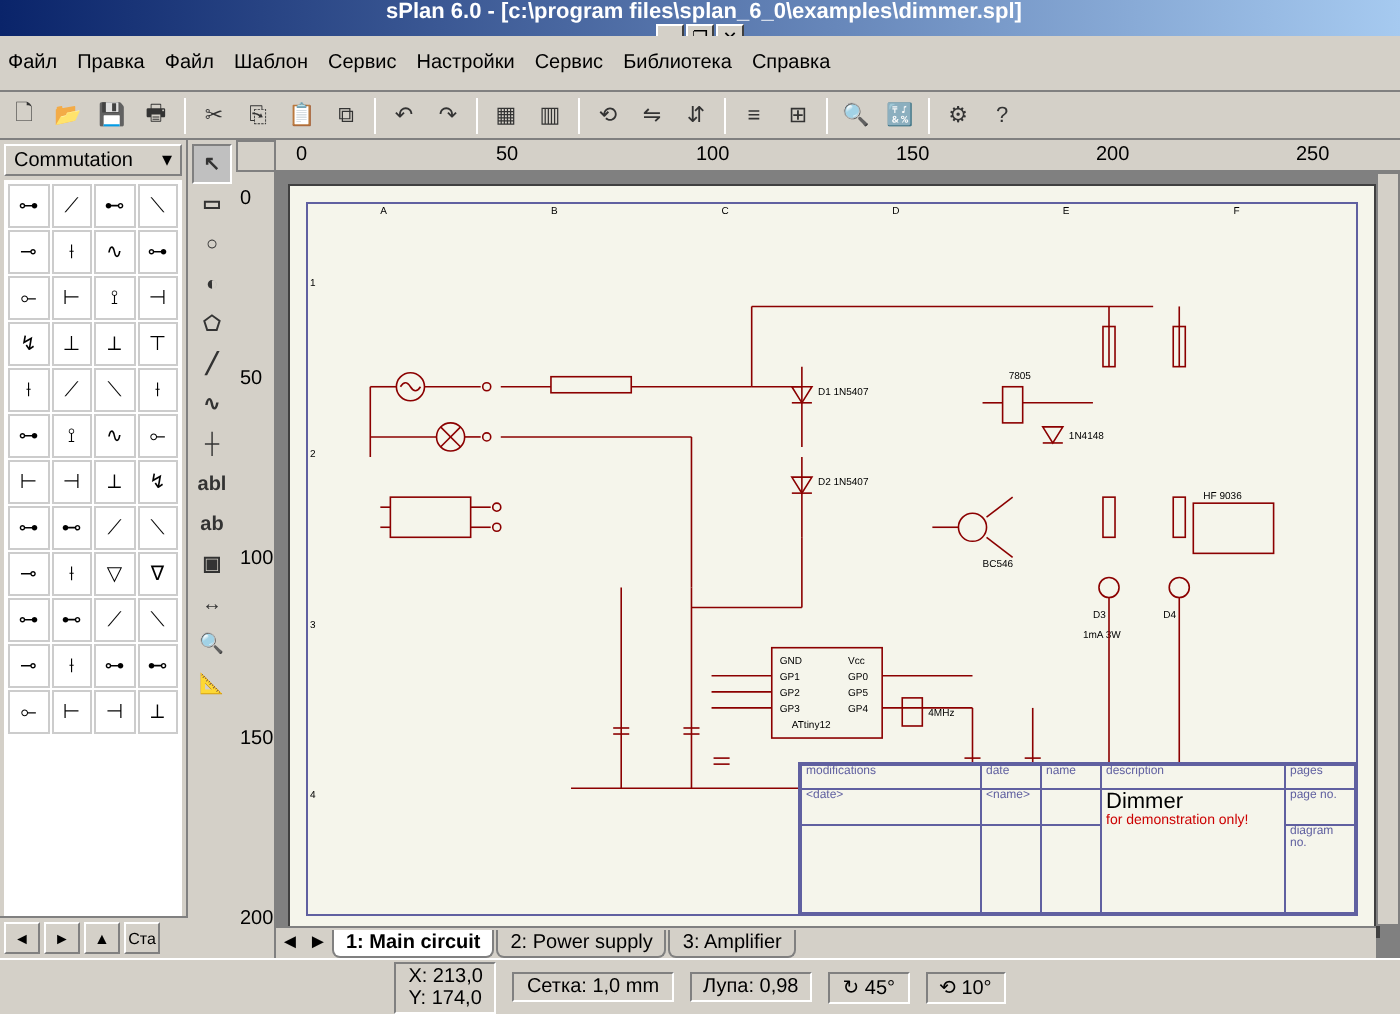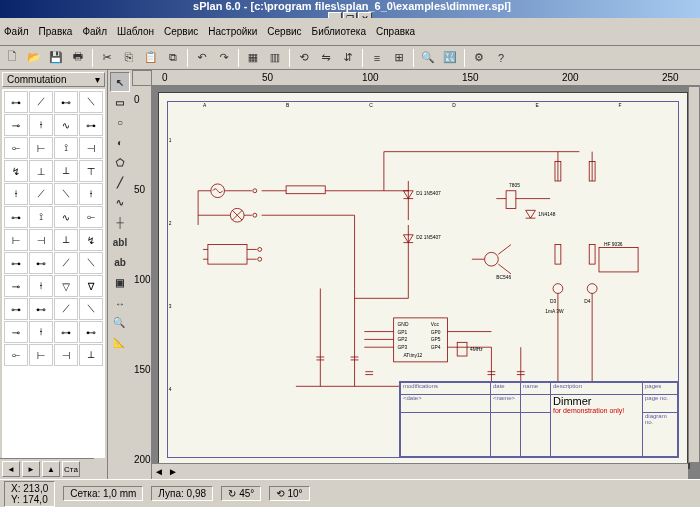--- a/index.html
+++ b/index.html
@@ -7,21 +7,21 @@
 .titlebar { background: linear-gradient(to right, #0a246a, #a6caf0); color: #fff; height: 18px; display: flex; align-items: center; padding: 0 2px; flex-direction: column; }
 .titlebar .title { flex: 1; font-weight: bold; font-size: 11px; padding-left: 4px; }
 .titlebar .winbtns { display: flex; gap: 1px; }
 .titlebar .winbtn { width: 14px; height: 13px; background: #d4d0c8; border: 1px solid #fff; border-right-color:#404040; border-bottom-color:#404040; display:flex; align-items:center; justify-content:center; font-size:9px; color:#000; }
 .menubar { background: #d4d0c8; height: 28px; display: flex; align-items: center; padding: 0 4px; gap: 10px; border-bottom: 1px solid #808080; }
 .menubar span { cursor: default; }
 .toolbar { background: #d4d0c8; height: 24px; display: flex; align-items: center; padding: 0 2px; gap: 2px; border-bottom: 1px solid #808080; }
 .tb { width: 20px; height: 20px; border: 1px solid transparent; display: flex; align-items: center; justify-content: center; font-size: 11px; color: #333; }
 .sep { width: 1px; height: 18px; background: #808080; margin: 0 2px; border-right:1px solid #fff;}
 .main { flex: 1; display: flex; min-height: 0; }
-.library { width: 108px; background: #d4d0c8; border-right: 1px solid #808080; display:flex; flex-direction:column; }
+.library { width: 94px; background: #d4d0c8; border-right: 1px solid #808080; display:flex; flex-direction:column; }
 .libtab { background:#d4d0c8; border:1px solid #fff; border-right-color:#808080; border-bottom-color:#808080; margin:2px; font-size:10px; padding:1px 4px; display:flex; align-items:center; justify-content:space-between;}
 .libgrid { flex:1; display: grid; grid-template-columns: repeat(4, 1fr); grid-auto-rows: 22px; gap: 1px; padding: 2px; overflow:hidden; background:#fff; margin:0 2px;}
 .sym { border:1px solid #ccc; background:#fff; display:flex; align-items:center; justify-content:center; font-size:10px; color:#000;}
 .tools { width: 24px; background: #d4d0c8; display: flex; flex-direction: column; align-items: center; padding-top: 2px; gap: 0; }
 .tool { width: 20px; height: 20px; display: flex; align-items: center; justify-content: center; border: 1px solid transparent; font-size:10px; font-weight:bold; color:#333;}
 .tool.sel { border: 1px solid #808080; border-right-color:#fff; border-bottom-color:#fff; background:#c0c0c0;}
 .canvas-area { flex: 1; display: flex; flex-direction: column; background: #fff; }
 .ruler-corner { width: 20px; height: 16px; background: #d4d0c8; border:1px solid #808080;}
 .ruler-h { height: 16px; background: #d4d0c8; border-bottom:1px solid #808080; display:flex; align-items:flex-end; font-size:8px; position:relative;}
 .ruler-h span { position:absolute; bottom:2px; }
@@ -39,21 +39,21 @@
 .titleblock { position:absolute; right:8px; bottom:8px; width:280px; height:77px; border:1px solid #6060a0; background:#f5f5eb;}
 .titleblock table { width:100%; height:100%; border-collapse:collapse;}
 .titleblock td { border:1px solid #6060a0; font-size:6px; padding:0 2px; vertical-align:top; color:#6060a0;}
 .titleblock .big { font-size:11px; color:#000; }
 .titleblock .red { color:#c00; font-size:7px;}
 .scroll-v { position:absolute; right:0; top:16px; bottom:16px; width:12px; background:#d4d0c8; border:1px solid #808080;}
 .scroll-h { position:absolute; bottom:0; left:20px; right:12px; height:16px; background:#d4d0c8; border-top:1px solid #808080; display:flex; align-items:center;}
 .pagetabs { display:flex; font-size:9px; }
 .pagetab { border:1px solid #808080; border-top:none; padding:1px 6px; background:#d4d0c8; border-radius: 0 0 4px 4px; margin-right:1px;}
 .pagetab.active { background:#fff; font-weight:bold;}
-.statusbar { height: 28px; background: #d4d0c8; border-top: 1px solid #fff; display: flex; align-items:center; font-size:10px; padding:0 4px; gap:8px;}
+.statusbar { height: 28px; background: #d4d0c8; border-top: 1px solid #fff; display: flex; align-items:center; font-size:10px; padding:0 4px; gap:8px;justify-content:center;}
 .statusbar .panel { border:1px solid #808080; border-right-color:#fff; border-bottom-color:#fff; padding:1px 6px; white-space:pre;}
 .coord-ctrl { width:94px; background:#d4d0c8; border-top:1px solid #808080; display:flex; gap:2px; padding:2px; align-items:center;}
 .coord-ctrl .btn { width:18px; height:16px; border:1px solid #fff; border-right-color:#808080; border-bottom-color:#808080; font-size:8px; display:flex; align-items:center; justify-content:center;}
 </style>
 </head>
 <body>
 
 <div class="titlebar">
   <span class="title">sPlan 6.0 - [c:\program files\splan_6_0\examples\dimmer.spl]</span>
   <div class="winbtns">
@@ -391,20 +391,25 @@
             </tbody>
               </table>
           </div>
         </div>
       </div>
     </div>
     <div class="scroll-v"></div>
     <div class="scroll-h">
       <div style="width:14px;text-align:center">◄</div>
       <div style="width:14px;text-align:center">►</div>
+      <div class="pagetabs" id="pagetabs">
+          <div class="pagetab active">1: Main circuit</div>
+          <div class="pagetab">2: Power supply</div>
+          <div class="pagetab">3: Amplifier</div>
+        </div>
     </div>
   </div>
 </div>
 
 <div class="statusbar">
   <div class="panel"><span>X: 213,0</span>
 <span>Y: 174,0</span></div>
   <div class="panel">Сетка: 1,0 mm</div>
   <div class="panel">Лупа: 0,98</div>
   <div class="panel">↻ <span>45°</span></div>

